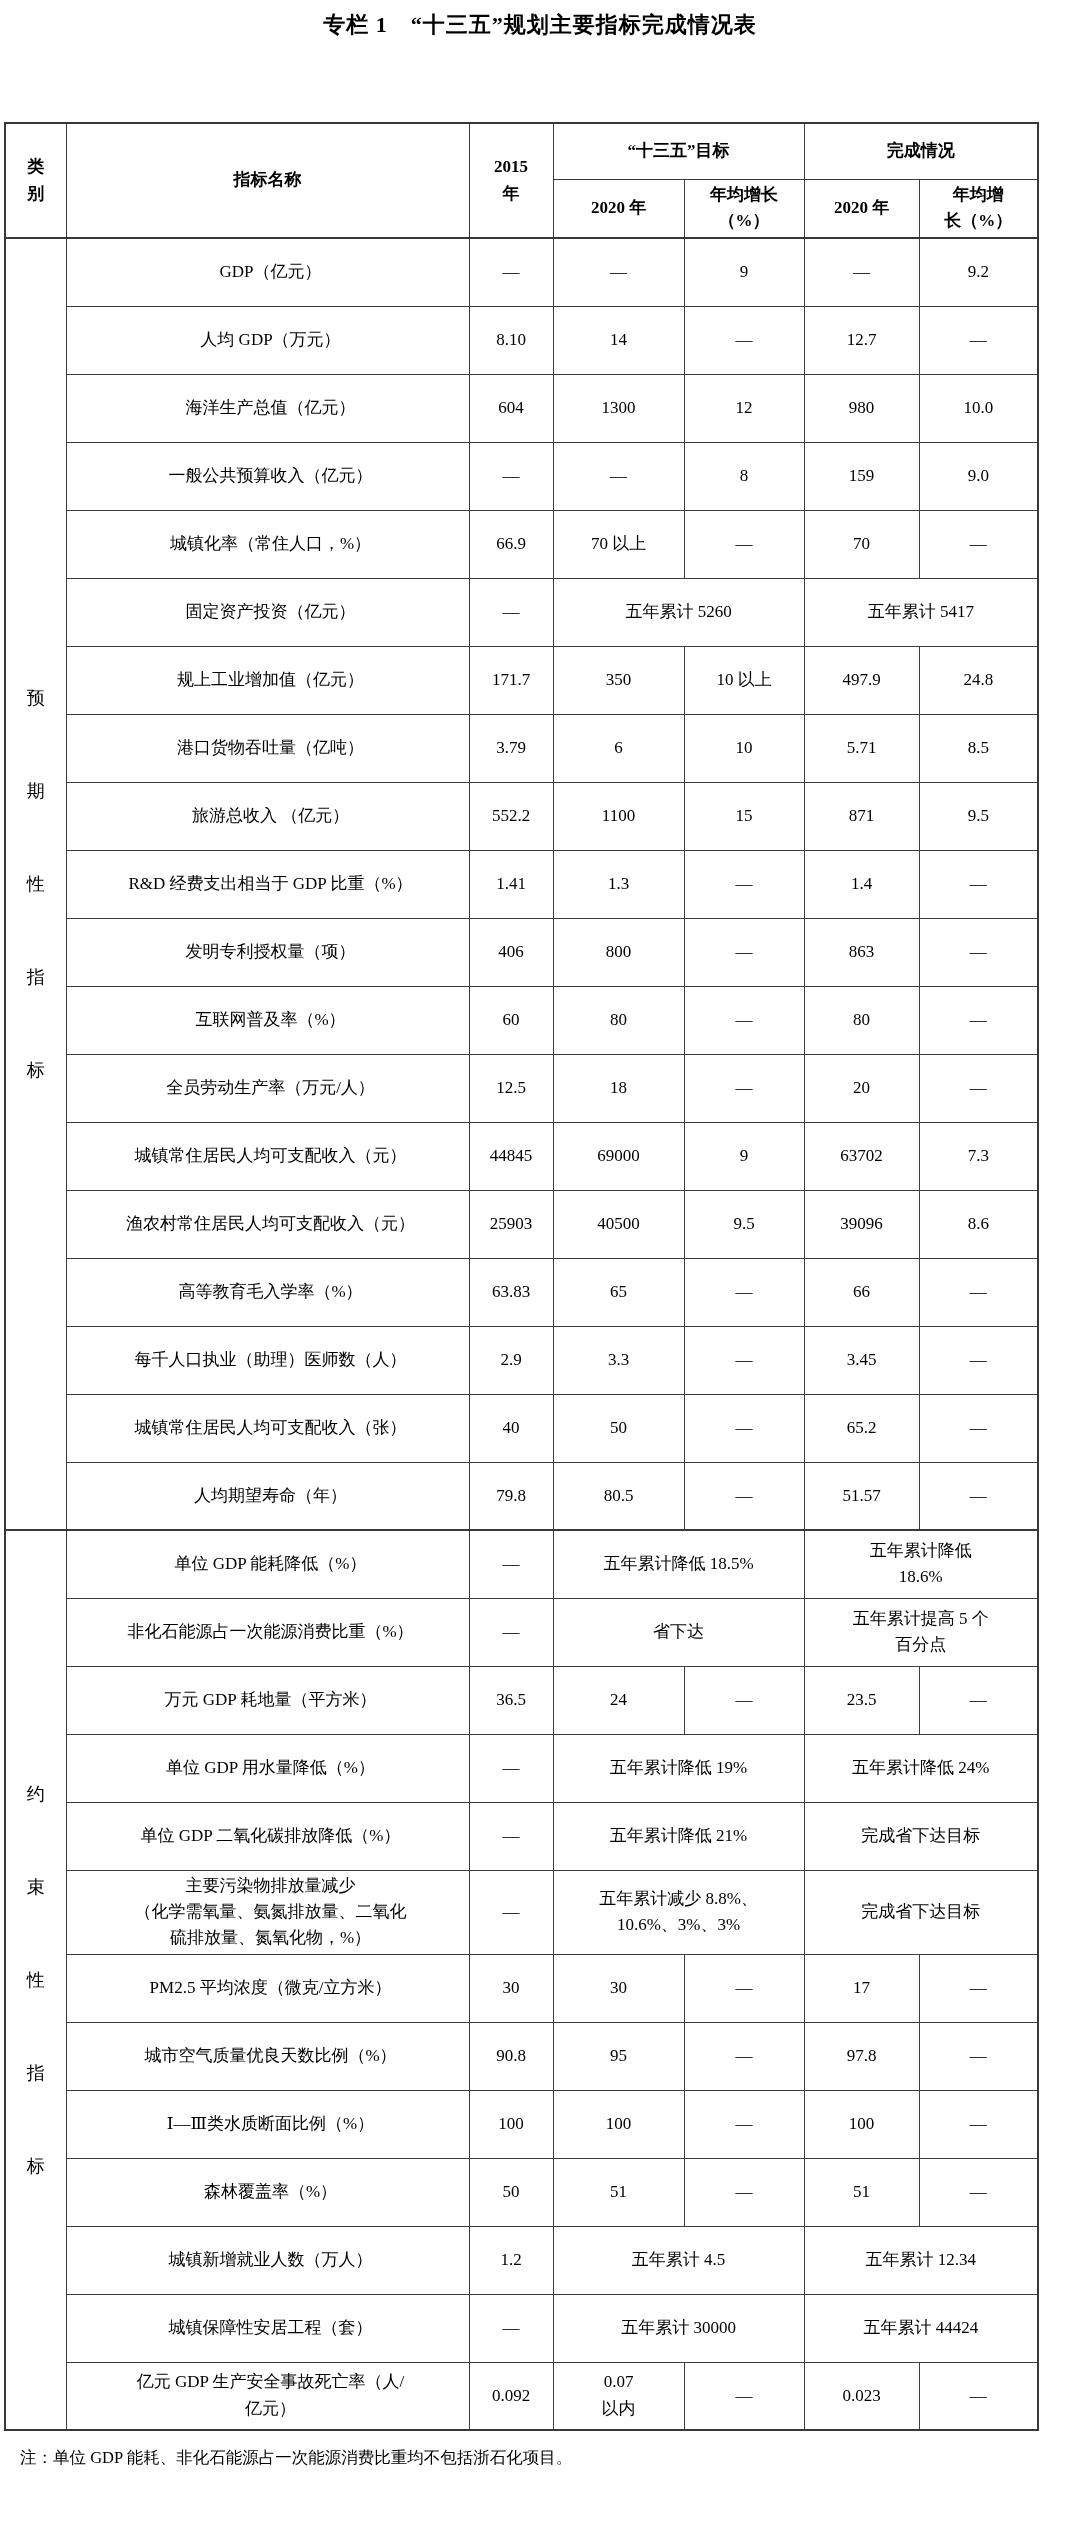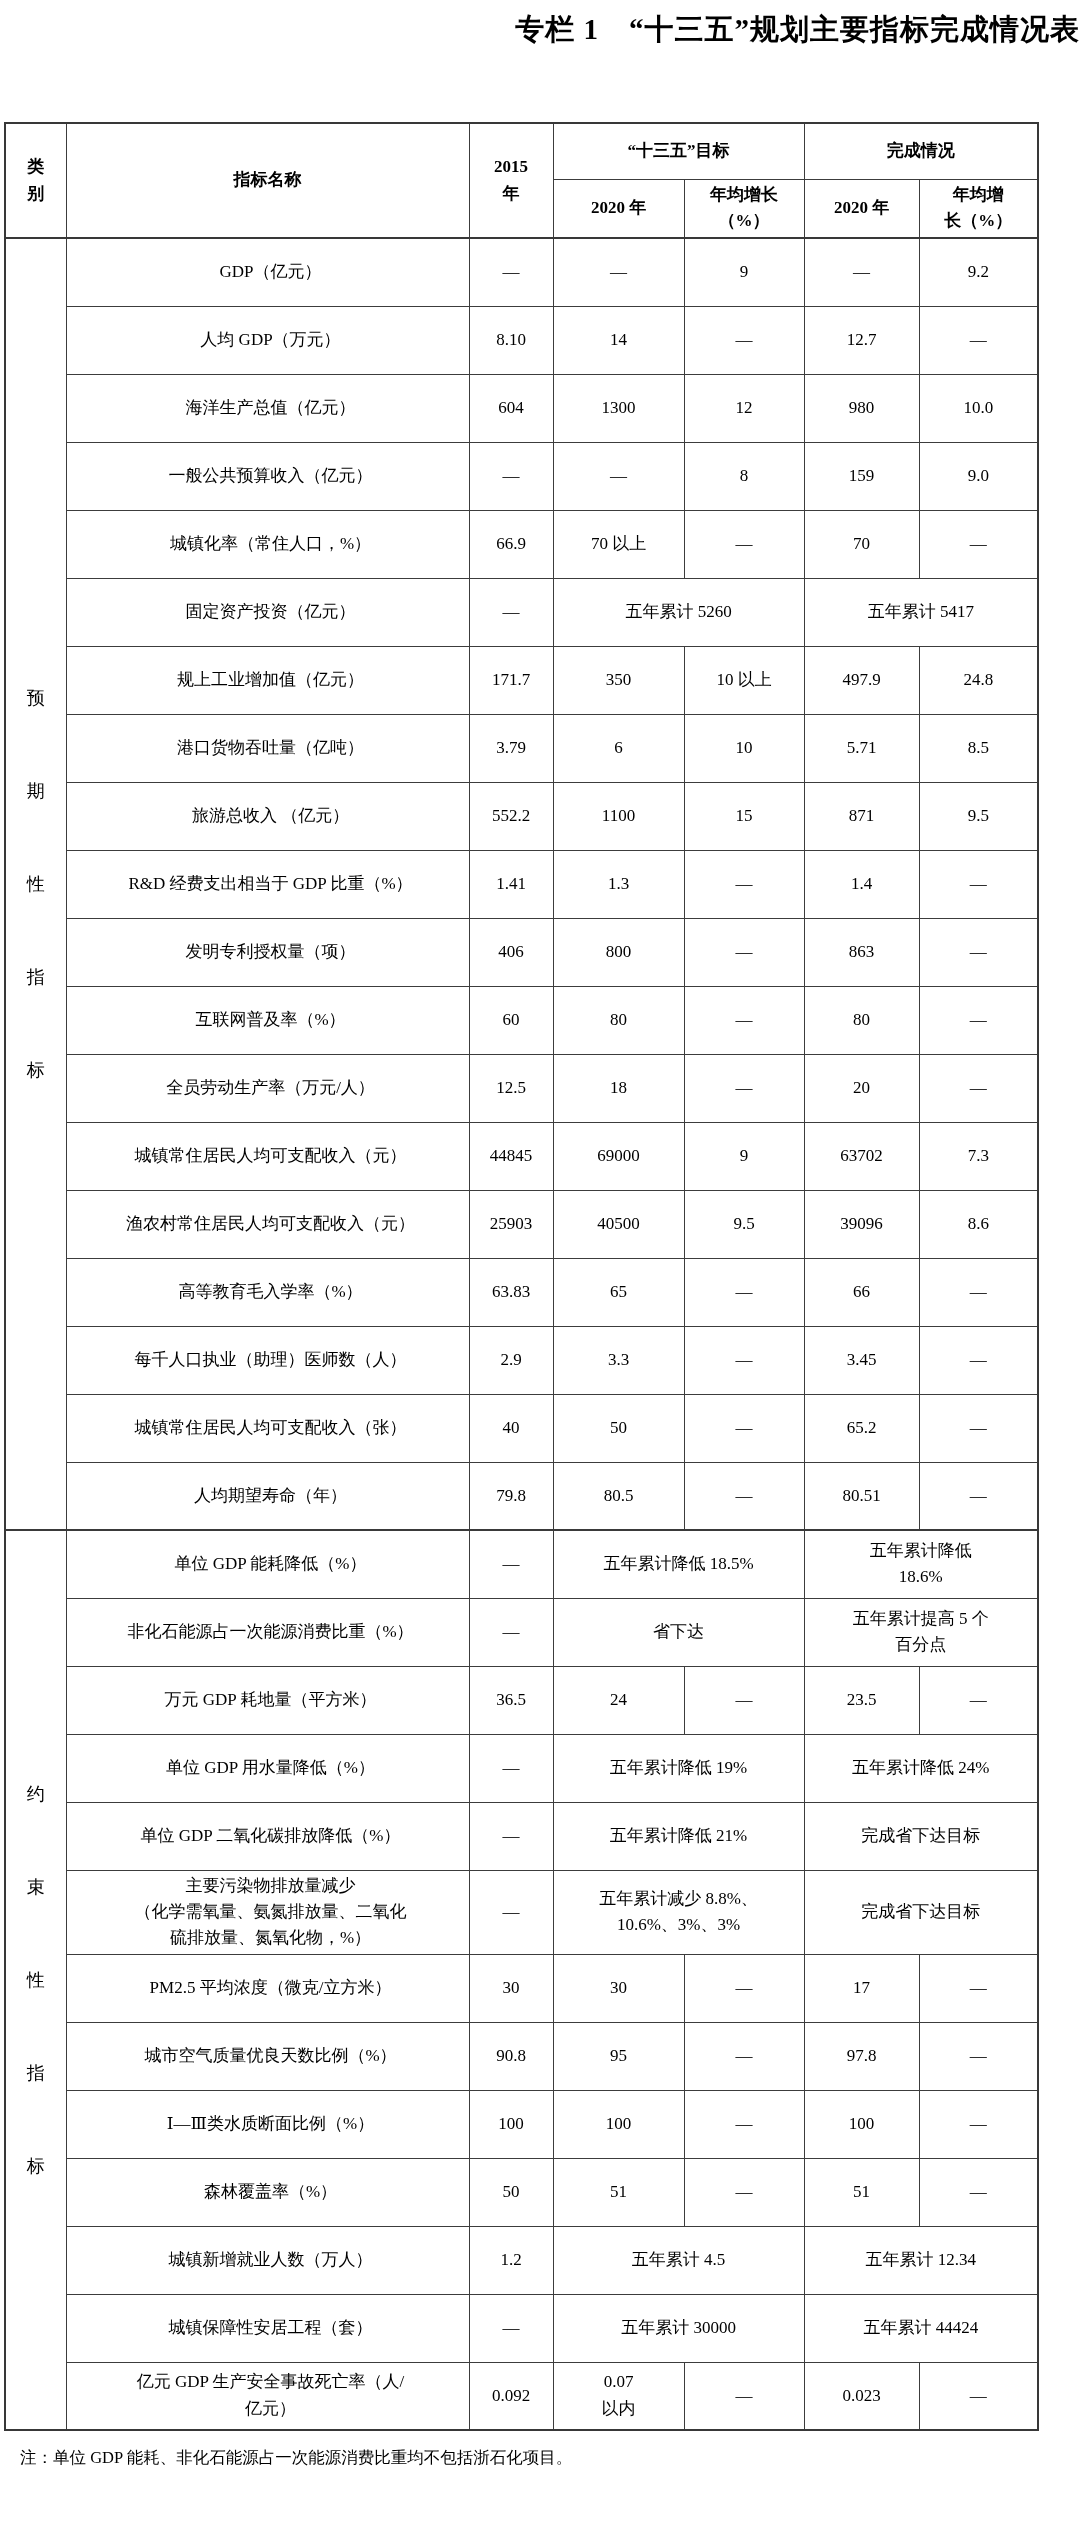--- a/index.html
+++ b/index.html
@@ -6,22 +6,22 @@
     margin:0; padding:0;
     width:1080px;
     background:#ffffff;
     color:#000000;
     font-family:"Liberation Serif","DejaVu Serif",serif;
   }
   .title{
     margin:0;
     padding-top:10px;
     height:28px;
-    text-align:right;
-    font-size:29px;
+    text-align:center;
+    font-size:22px;
     font-weight:bold;
     letter-spacing:1px;
   }
   table.main{
     border-collapse:collapse;
     table-layout:fixed;
     width:1033px;
     margin:84px 0 0 4px;
     border:2px solid #383838;
   }
@@ -242,21 +242,21 @@
         <td>50</td>
         <td>—</td>
         <td>65.2</td>
         <td>—</td>
       </tr>
       <tr>
         <td class="name-cell">人均期望寿命（年）</td>
         <td>79.8</td>
         <td>80.5</td>
         <td>—</td>
-        <td>80.51</td>
+        <td>51.57</td>
         <td>—</td>
       </tr>
       <tr class="section-start">
         <td class="category-cell" rowspan="13"><div class="vertical-text">约
 束
 性
 指
 标</div></td>
         <td class="name-cell">单位 GDP 能耗降低（%）</td>
         <td>—</td>

